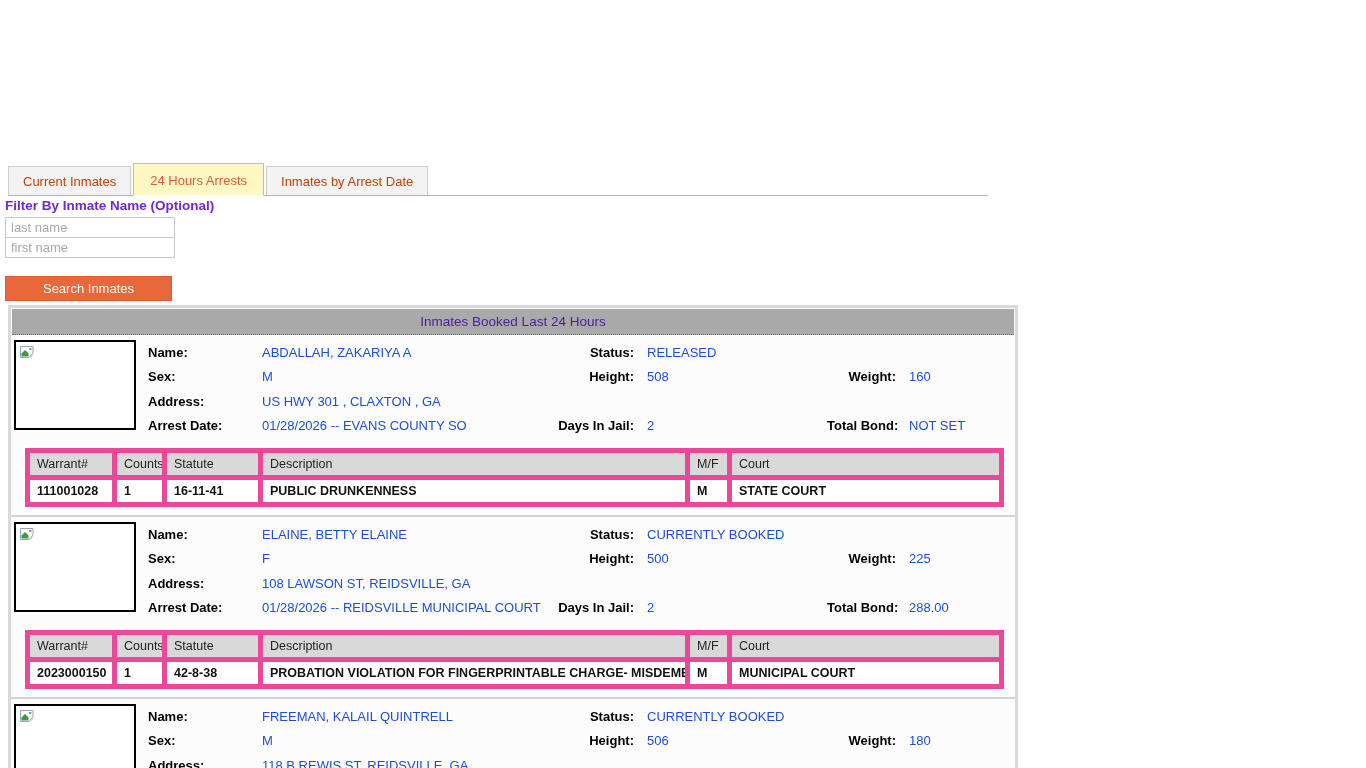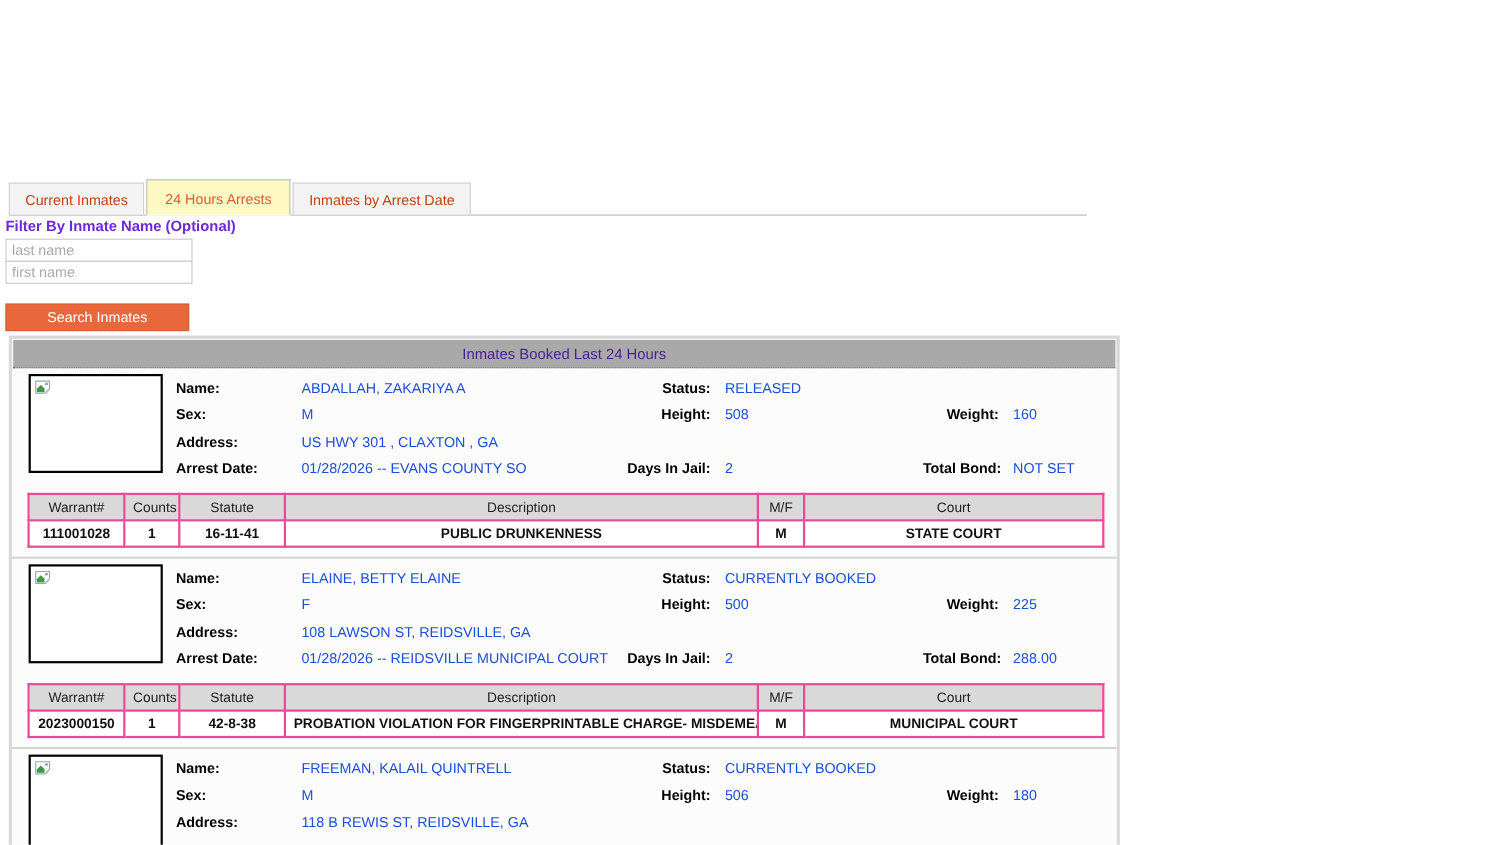--- a/index.html
+++ b/index.html
@@ -32,21 +32,21 @@
        border:1px solid var(--button-border);color:#fff;font-size:13px;font-family:inherit;cursor:pointer;}
 
   
   .panel{margin:4px 0 0 8px;width:1010px;border:3px solid #d9d9d9;background:#fcfcfc;}
   .panel-title{margin:1px 1px 0 1px;height:26px;line-height:26px;background:var(--title-bar-bg);
        color:#4c1d95;text-align:center;font-size:13.5px;border-bottom:1px dotted #6b6b6b;}
 
   
   .record{padding:5px 0 6px;background:#fcfcfc;}
   .record + .record{border-top:2px solid #d5d5d5;}
-  .record-top{display:flex;margin-left:12px;}
+  .record-top{display:flex;}
   .photo{flex:0 0 auto;width:122px;height:90px;border:2px solid #000;background:#fff;margin-left:3px;}
   .photo svg{margin:3px 0 0 3px;}
   .fields{flex:1 1 auto;margin-left:12px;display:grid;
        grid-template-columns:114px 288px 97px 180px 82px auto;
        grid-auto-rows:24.5px;align-items:center;}
   .lbl{font-weight:bold;color:#000;white-space:nowrap;}
   .lbl.ralign{text-align:right;padding-right:13px;}
   .val{color:#1d4ed8;white-space:nowrap;}
   .g-r1c1{grid-row:1;grid-column:1}.g-r1c2{grid-row:1;grid-column:2}
   .g-r1c3{grid-row:1;grid-column:3}.g-r1c4{grid-row:1;grid-column:4 / -1}
@@ -54,21 +54,21 @@
   .g-r2c3{grid-row:2;grid-column:3}.g-r2c4{grid-row:2;grid-column:4}
   .g-r2c5{grid-row:2;grid-column:5}.g-r2c6{grid-row:2;grid-column:6}
   .g-r3c1{grid-row:3;grid-column:1}.g-r3c2{grid-row:3;grid-column:2 / -1}
   .g-r4c1{grid-row:4;grid-column:1}.g-r4c2{grid-row:4;grid-column:2}
   .g-r4c3{grid-row:4;grid-column:3}.g-r4c4{grid-row:4;grid-column:4}
   .g-r4c5{grid-row:4;grid-column:5}.g-r4c6{grid-row:4;grid-column:6}
 
   
   table.warrants{margin:10px 0 2px 14px;width:979px;border-collapse:collapse;table-layout:fixed;
        font-size:12.5px;background:#fff;border:1px solid #8f8f8f;}
-  table.warrants th,table.warrants td{border:2px solid #ec4899;padding:4px 7px;text-align:center;
+  table.warrants th,table.warrants td{border:5px solid #ec4899;padding:4px 7px;text-align:left;
        overflow:hidden;white-space:nowrap;font-weight:normal;color:#222;}
   table.warrants thead th{background:var(--table-header-bg);height:24px;}
   table.warrants tbody td{height:23px;color:#111;font-weight:bold;}
   .col-warrant{width:87px}.col-counts{width:50px}.col-statute{width:96px}
   .col-desc{width:auto}.col-mf{width:42px}.col-court{width:272px}
 </style>
 </head>
 <body>
 
 <div class="tabs">

